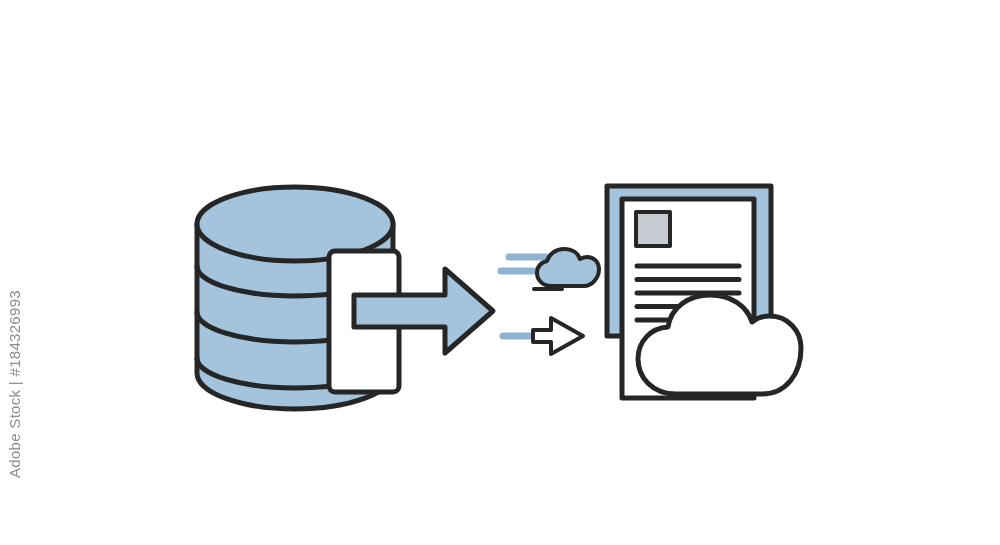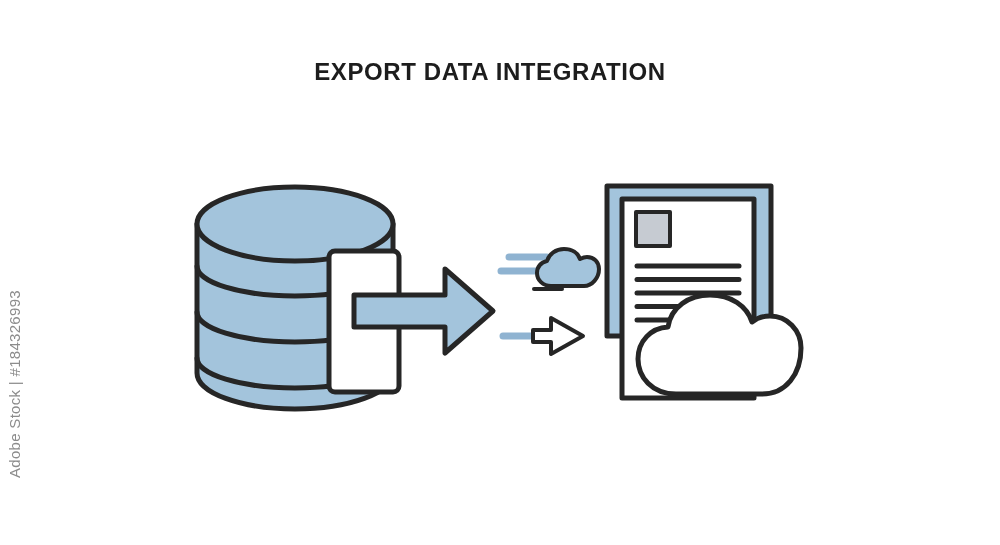--- a/index.html
+++ b/index.html
@@ -38,21 +38,20 @@
   .f-blue{fill:var(--blue-fill);}
   .f-white{fill:#FFFFFF;}
   .f-gray{fill:var(--gray-fill);}
   .accent-line{stroke:var(--blue-accent);stroke-width:7;stroke-linecap:round;fill:none;}
 </style>
 </head>
 <body>
 
 <div class="canvas">
 
-  <h1 class="title">EXPORT DATA INTEGRATION</h1>
 
   <div class="watermark">Adobe Stock | #184326993</div>
 
   <svg width="1000" height="545" viewBox="0 0 1000 545">
 
     <g>
       <path class="f-blue stroke" d="M 197 224 L 393 224 L 393 373 A 98 36 0 0 1 197 373 Z"></path>
       <path class="nofill stroke" d="M 197 266 A 98 30 0 0 0 393 266"></path>
       <path class="nofill stroke" d="M 197 312 A 98 30 0 0 0 393 312"></path>
       <path class="nofill stroke" d="M 197 358 A 98 30 0 0 0 393 358"></path>

